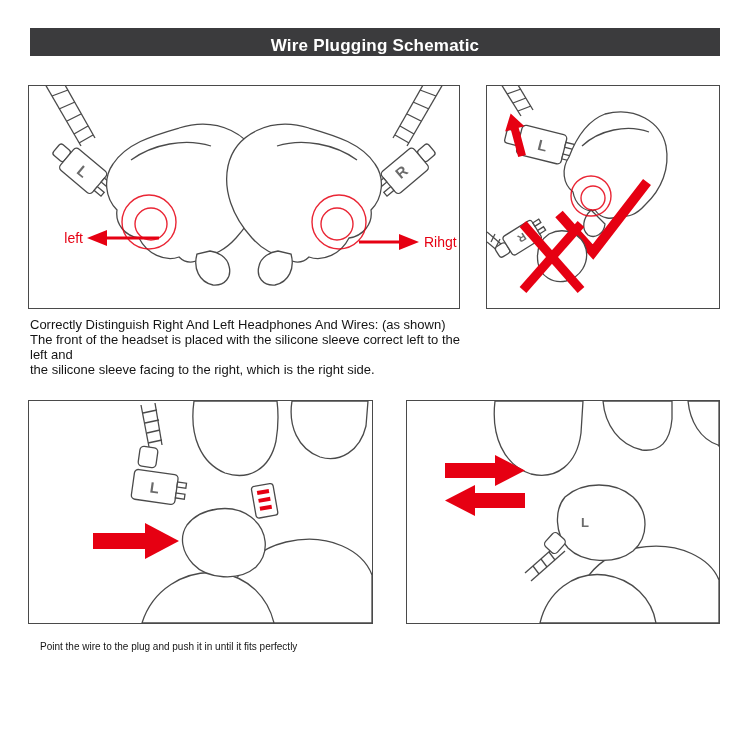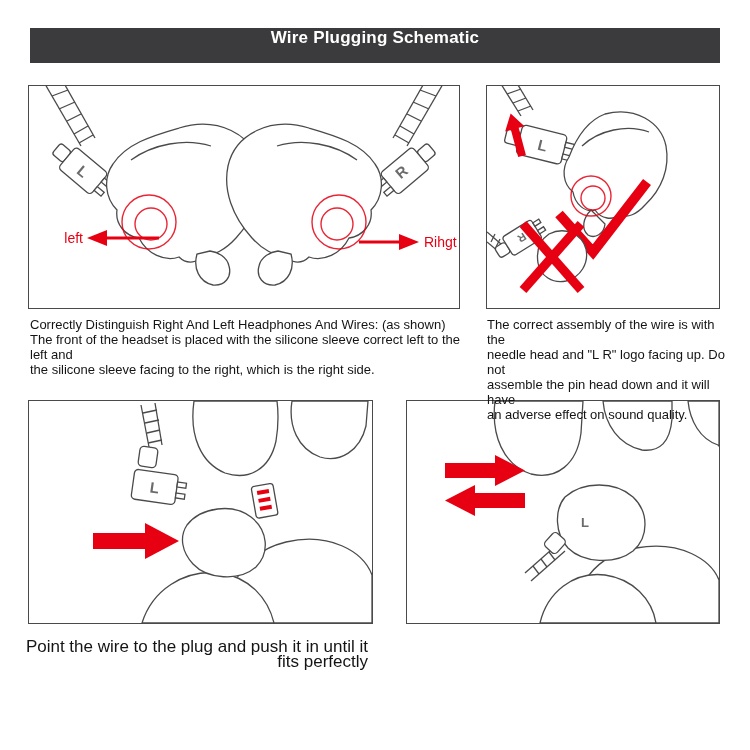--- a/index.html
+++ b/index.html
@@ -1,31 +1,31 @@
 <!DOCTYPE html>
 <html><head>
 <meta charset="utf-8">
 <style>
   * { margin:0; padding:0; box-sizing:border-box; }
   html,body { width:750px; height:750px; background:#ffffff; }
   body { font-family:"Liberation Sans",sans-serif; position:relative; }
   .page { position:absolute; inset:0; background:#fff; }
-  .header { position:absolute; left:30px; top:28px; width:690px; height:35px;
-            background:#3b3b3d; color:#fff; display:flex; align-items:flex-start;
+  .header { position:absolute; left:30px; top:28px; width:690px; height:28px;
+            background:#3b3b3d; color:#fff; display:flex; align-items:flex-end;
             justify-content:center; font-size:17px; font-weight:700; letter-spacing:.2px; }
   .panel { position:absolute; border:1px solid #4a4a4a; background:#fff; overflow:hidden; }
   .panel svg { display:block; width:100%; height:100%; }
   .p1 { left:28px;  top:85px;  width:432px; height:224px; }
   .p2 { left:486px; top:85px;  width:234px; height:224px; }
   .p3 { left:28px;  top:400px; width:345px; height:224px; }
   .p4 { left:406px; top:400px; width:314px; height:224px; }
   .caption { position:absolute; font-size:13px; line-height:15px; color:#141414; }
   .cap1 { left:30px;  top:317px; width:448px; }
   .cap2 { left:487px; top:317px; width:240px; }
-  .cap3 { left:23px;  top:639px; width:345px; text-align:right; font-size:17px; }
+  .cap3 { left:40px;  top:639px; width:345px; text-align:left; font-size:10px; }
   .cap4 { left:406px; top:639px; width:314px; }
   svg text { font-family:"Liberation Sans",sans-serif; }
   .logo-letter { fill:#6b6b6b; font-weight:700; stroke:none; }
   .arrow-label { fill:#e60012; font-size:14px; stroke:none; }
 </style>
 </head>
 <body>
 
 <div class="page">
 
@@ -223,26 +223,20 @@
       </g>
     </svg>
   </div>
 
   <div class="caption cap1">
     <div>Correctly Distinguish Right And Left Headphones And Wires: (as shown)</div>
     <div>The front of the headset is placed with the silicone sleeve correct left to the left and</div>
     <div>the silicone sleeve facing to the right, which is the right side.</div>
   </div>
 
-  <div class="caption cap2">
-    <div>The correct assembly of the wire is with the</div>
-    <div>needle head and "L R" logo facing up. Do not</div>
-    <div>assemble the pin head down and it will have</div>
-    <div>an adverse effect on sound quality.</div>
-  </div>
 
   <div class="caption cap3">
     <div>Point the wire to the plug and push it in until it fits perfectly</div>
   </div>
 
   <div class="caption cap4">
   </div>
 
 </div>
 

